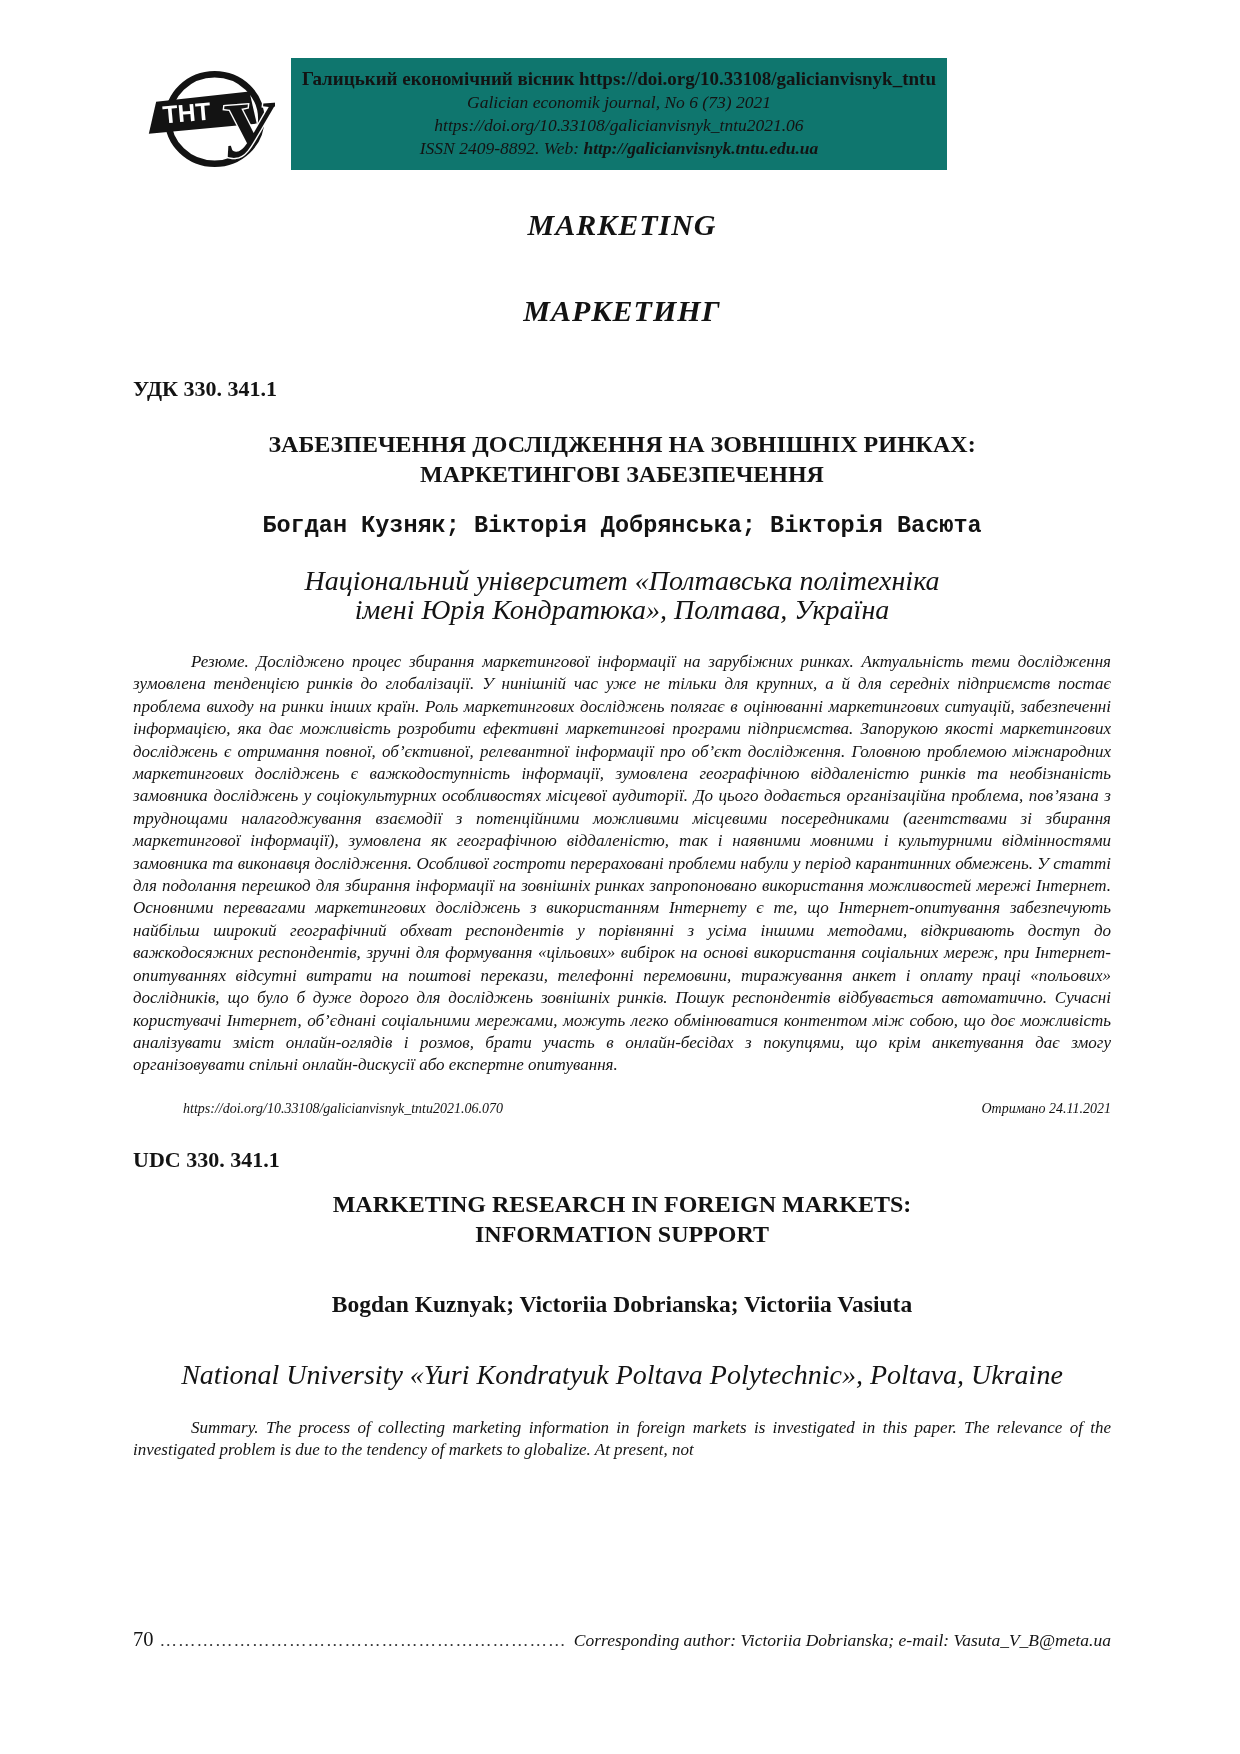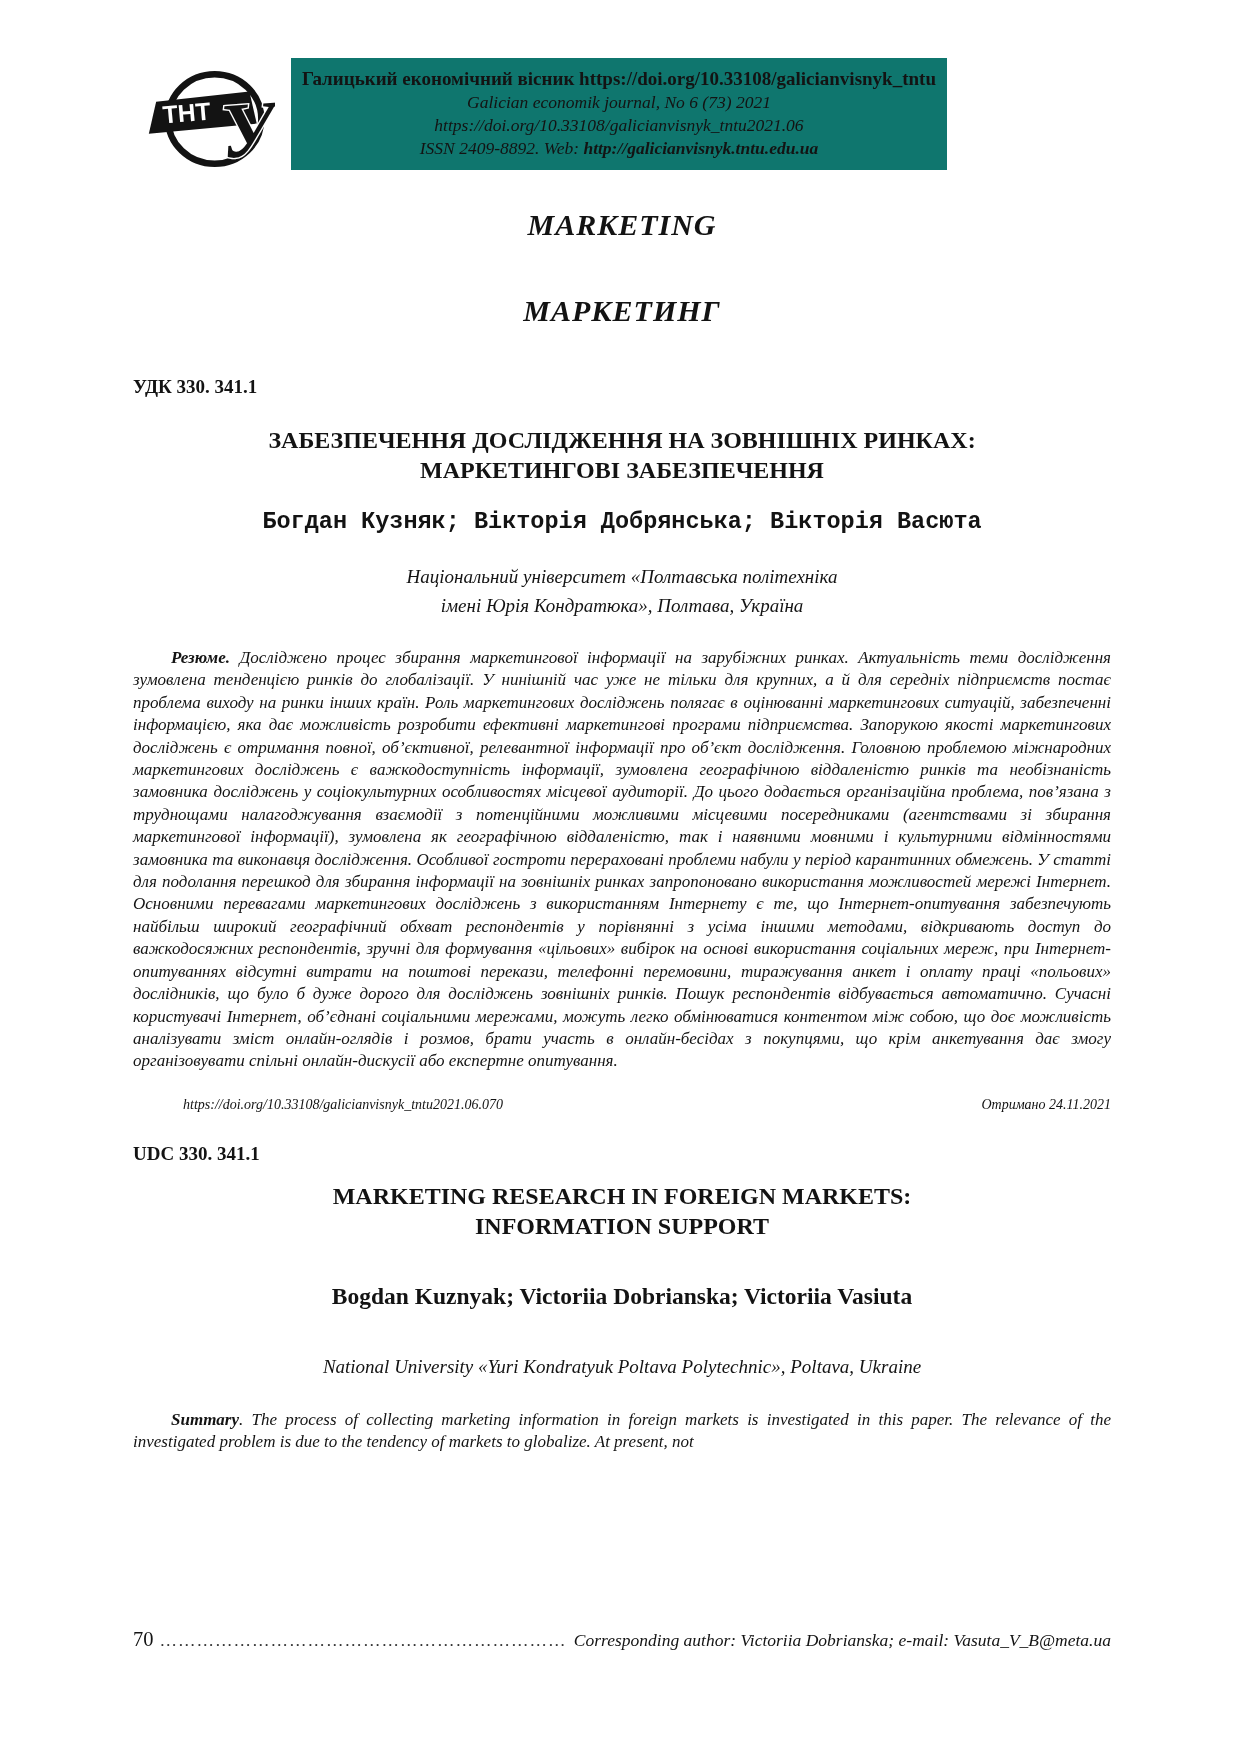--- a/index.html
+++ b/index.html
@@ -14,36 +14,36 @@
   .logo{flex:0 0 128px;margin-left:14px;height:122px;}
   .jbox{width:636px;background:#0f766e;margin-left:16px;padding:9px 10px 10px;text-align:center;}
   .jbox .t1{font-weight:bold;font-size:19px;line-height:24px;}
   .jbox .t2{font-style:italic;font-size:17.5px;line-height:23px;}
   .jbox .t2 b{font-weight:bold;}
 
   .sec-head{font-size:30px;font-weight:bold;font-style:italic;text-align:center;letter-spacing:1px;}
   .sec-head.en{margin-top:28px;}
   .sec-head.uk{margin-top:52px;}
 
-  .udc{font-size:19px;font-weight:bold;margin-top:48px;}
+  .udc{font-size:22px;font-weight:bold;margin-top:48px;}
   .art-title{font-size:24px;font-weight:bold;text-align:center;line-height:30px;}
   .art-title.uk{margin-top:27px;}
   .art-title.en{margin-top:16px;}
   .authors{font-size:23.5px;font-weight:bold;text-align:center;}
   .authors.uk{margin-top:23px;font-family:Liberation Mono, monospace;}
   .authors.en{margin-top:42px;}
-  .affil{font-size:19px;font-style:italic;text-align:center;line-height:29px;}
+  .affil{font-size:28px;font-style:italic;text-align:center;line-height:29px;}
   .affil.uk{margin-top:27px;}
   .affil.en{margin-top:42px;}
 
   .abstract{
     margin-top:27px;font-size:17px;font-style:italic;text-align:justify;
     line-height:22.4px;text-indent:38px;
   }
-  .abstract .lbl{font-weight:bold;}
+  .abstract .lbl{font-weight:normal;margin-left:20px;}
   .kw{margin-top:0;}
   .summary{margin-top:28px;}
 
   .doi-row{
     margin-top:24px;display:flex;justify-content:space-between;
     font-size:14px;font-style:italic;padding-left:50px;
   }
   .udc.en{margin-top:30px;}
 
   

